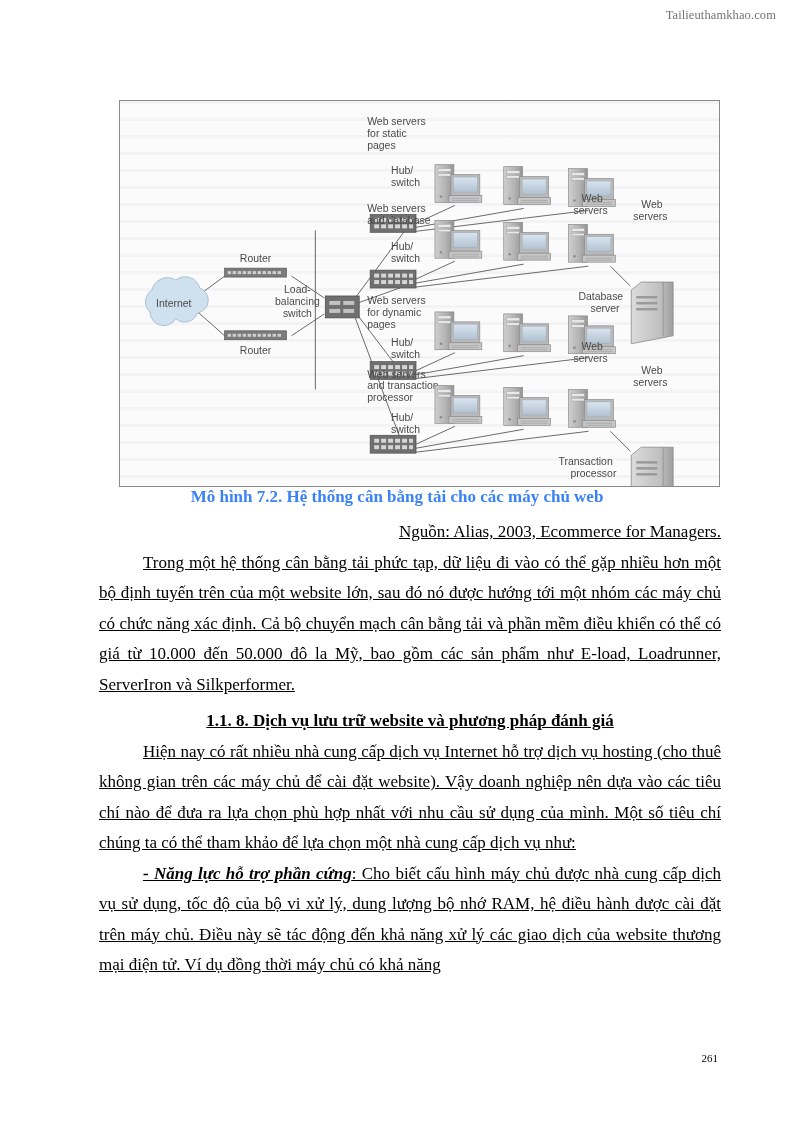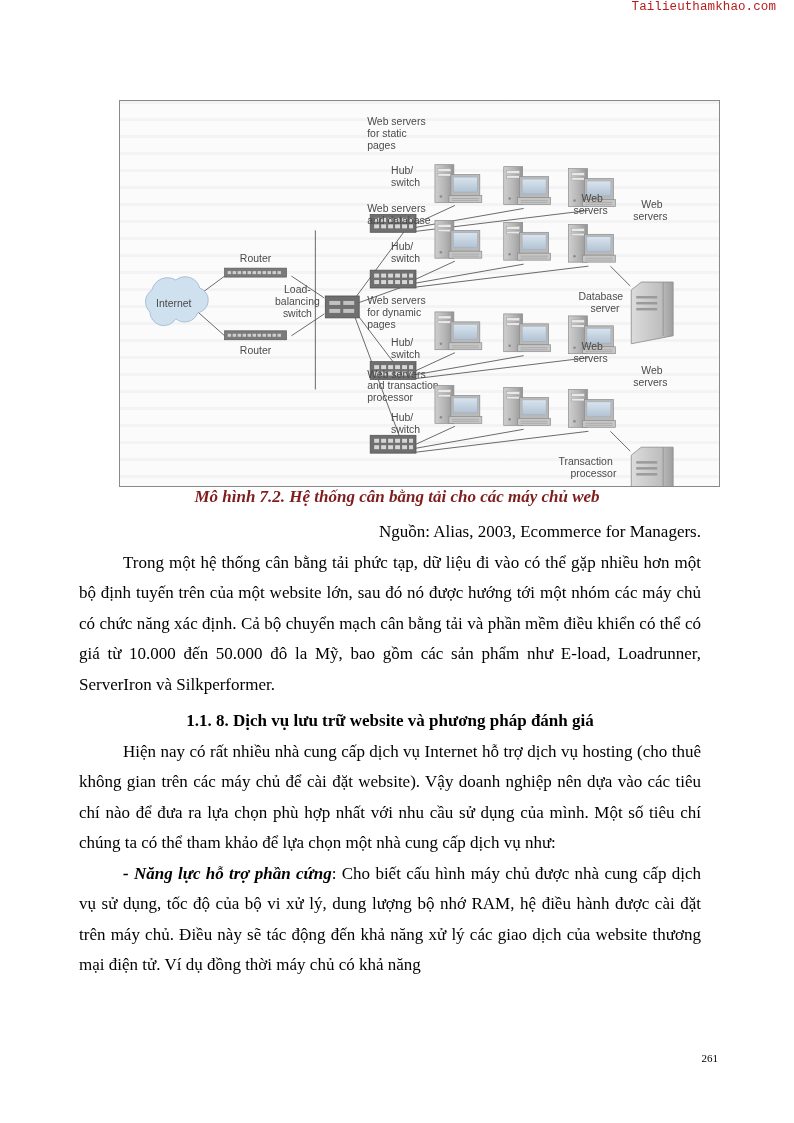--- a/index.html
+++ b/index.html
@@ -13,25 +13,25 @@
     background: #ffffff;
     font-family: "Liberation Serif", serif;
     color: #000000;
     position: relative;
     overflow: hidden;
   }
 
   
   .watermark {
     position: absolute;
-    top: 0;
+    top: 8px;
     right: 18px;
-    font-family: Liberation Mono, monospace;
+    font-family: Liberation Serif, serif;
     font-size: 12.5px;
-    color: #b91c1c;
+    color: #737373;
     letter-spacing: 0.1px;
     white-space: nowrap;
   }
 
   
   .figure-frame {
     position: absolute;
     left: 119px;
     top: 100px;
     width: 601px;
@@ -72,33 +72,33 @@
 
   
   .figure-caption {
     position: absolute;
     left: 0;
     top: 487px;
     width: 794px;
     text-align: center;
     font-size: 17px;
     font-weight: bold;
-    color: #7f1d1d;
-    font-style: italic;
+    color: #3b82f6;
   }
 
   
   .text-column {
     position: absolute;
-    left: 79px;
+    left: 99px;
     top: 517px;
     width: 622px;
     font-size: 17px;
     line-height: 30.5px;
     text-align: justify;
+    text-decoration: underline;
   }
 
   .source-line {
     text-align: right;
     margin-bottom: 0;
   }
 
   p.body-par {
     text-indent: 44px;
     margin: 0;

